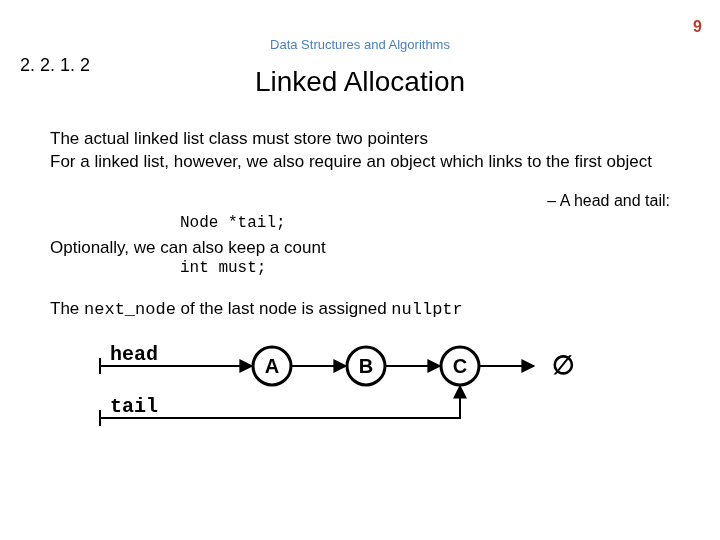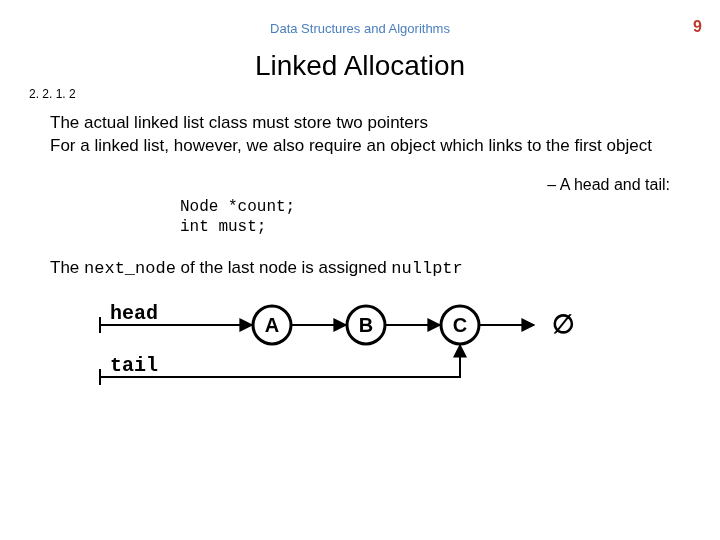--- a/index.html
+++ b/index.html
@@ -12,35 +12,35 @@
     color: #000;
     position: relative;
     overflow: hidden;
   }
   .header {
     text-align: center;
     color: #4a7fbf;
     font-size: 13px;
     padding-top: 21px;
     font-weight: 400;
+    margin-top: 16px;
   }
   .page-num {
     position: absolute;
     top: 18px;
     right: 18px;
     color: #c0392b;
     font-weight: bold;
     font-size: 16px;
   }
   .section-num {
     position: absolute;
     top: 55px;
-    left: 29px;
-    font-size: 12px;
-    margin-top: 32px;
+    left: 20px;
+    font-size: 18px;
   }
   .title {
     text-align: center;
     font-size: 28px;
     margin-top: 14px;
     font-weight: 400;
   }
   .body {
     margin: 30px 50px 0 50px;
     font-size: 17px;
@@ -86,22 +86,23 @@
 <div class="header">Data Structures and Algorithms</div>
 <div class="page-num">9</div>
 <div class="section-num">2. 2. 1. 2</div>
 <div class="title">Linked Allocation</div>
 
 <div class="body">
   <p style="margin-bottom:2px">The actual linked list class must store two pointers</p>
 
   <p>For a linked list, however, we also require an object which links to the first object</p>
   <div class="bullet">A head and tail:</div>
-  <div class="code">Node *count;</div>
+  <div class="code">Node *tail;</div>
 
+  <p style="margin:4px 0 0 0">Optionally, we can also keep a count</p>
   <div class="code">int must;</div>
 
   <p style="margin-top:20px">
     <span>The </span><span class="code-inline">next_node</span><span> of the last node is assigned </span><span class="code-inline">nullptr</span>
   </p>
 
   <svg class="diagram" width="560" height="110" viewBox="0 0 560 110">
     <defs>
       <marker id="arr" viewBox="0 0 10 10" refX="9" refY="5" markerWidth="7" markerHeight="7" orient="auto-start-reverse">
         <path d="M 0 0 L 10 5 L 0 10 z" fill="#000"></path>

